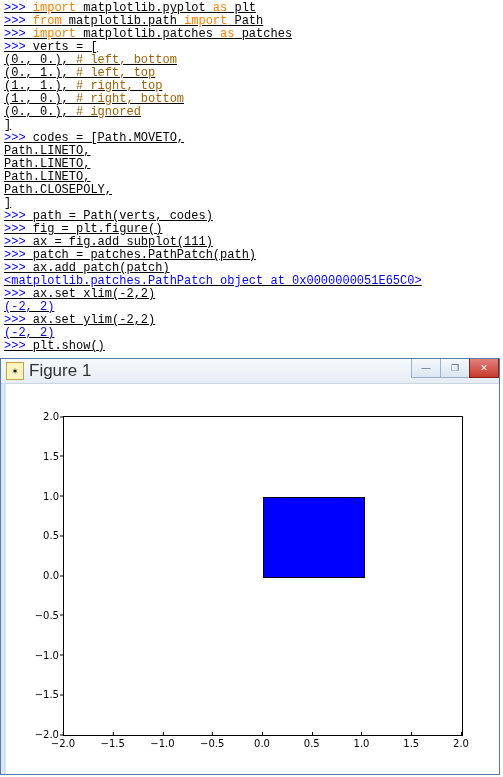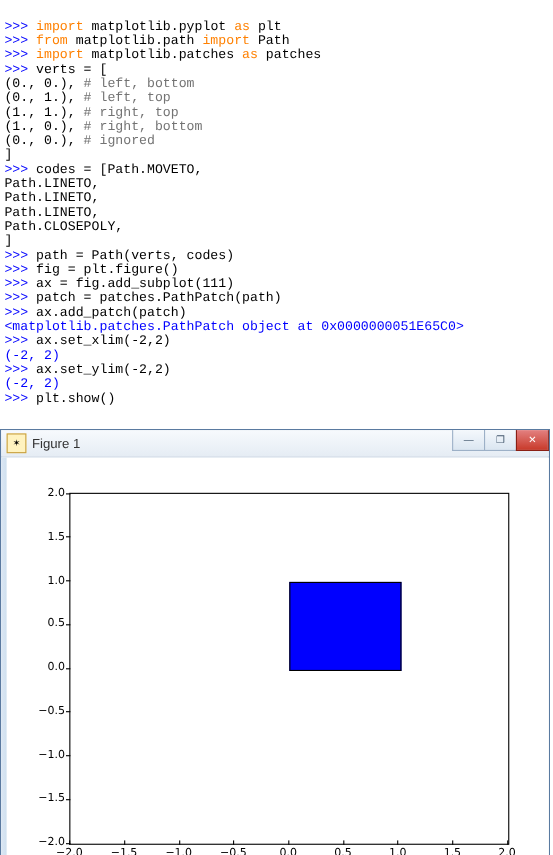--- a/index.html
+++ b/index.html
@@ -4,28 +4,29 @@
 <style>
   body {
     margin: 0;
     padding: 0;
     font-family: "Courier New", monospace;
     font-size: 12px;
     background: #fff;
     width: 503px;
   }
   .console {
-    padding: 18px 4px;
+    padding: 2px 4px;
     line-height: 13px;
     white-space: pre;
     background: #fff;
+    text-decoration: underline;
   }
   .prompt { color: #0000ff; }
   .kw-orange { color: #ff8000; }
-  .comment { color: #737373; }
+  .comment { color: #a16207; }
   .output { color: #0000ff; text-align: center; }
   .plain { color: #000; }
 
   .window {
     margin-top: 3px;
     border: 1px solid #5a7aa0;
     width: 498px;
     background: #eef2f6;
     box-shadow: 0 0 0 1px #c8d4e0 inset;
   }
@@ -39,21 +40,21 @@
   }
   .titlebar .icon {
     width: 16px; height: 16px;
     margin: 0 5px;
     display:inline-flex;align-items:center;justify-content:center;
     font-size:10px;
     background:#fff3c0;border:1px solid #c8a040;
   }
   .titlebar .title {
     font-family: "Segoe UI", Tahoma, sans-serif;
-    font-size: 12px;
+    font-size: 17px;
     color: #333;
   }
   .winbtns {
     position:absolute; right:0; top:0;
     display:flex;
     height:18px;
   }
   .winbtn {
     width:28px;height:18px;
     border:1px solid #9cb0c7;

